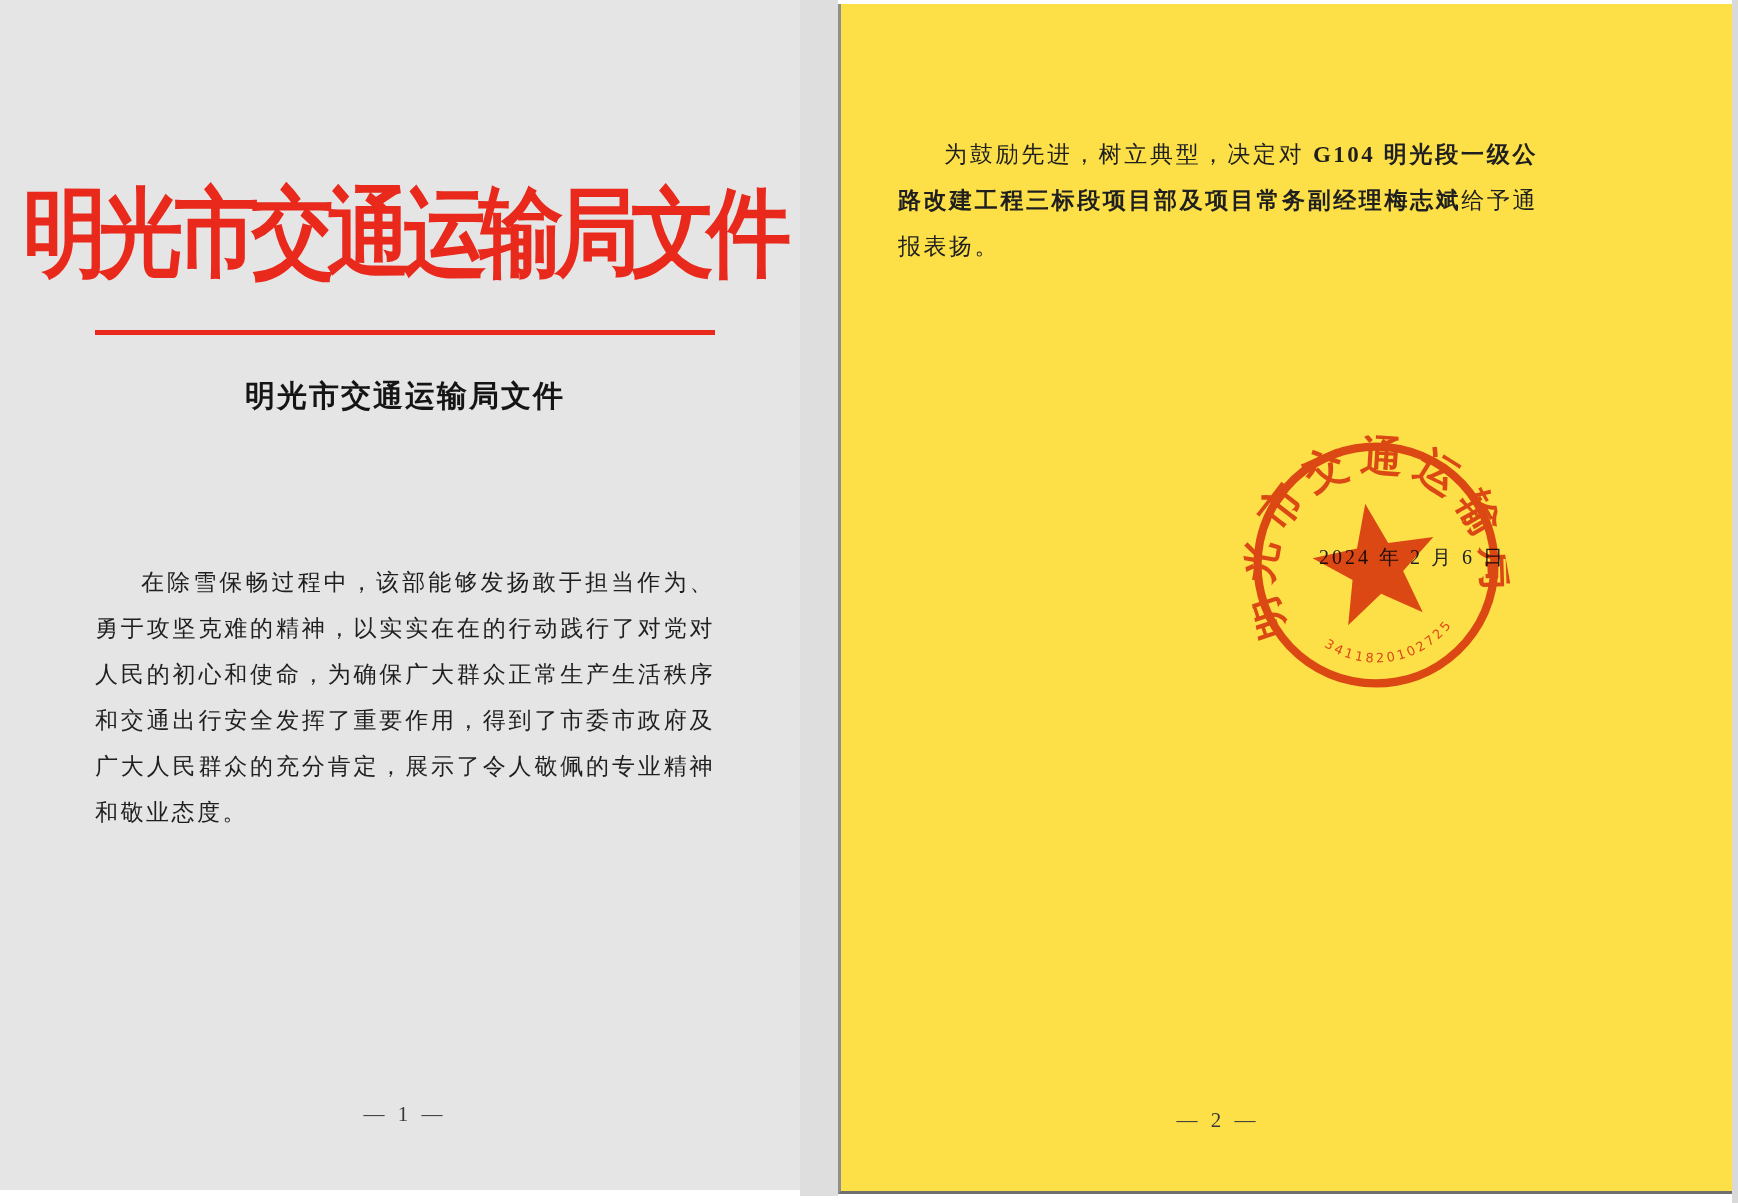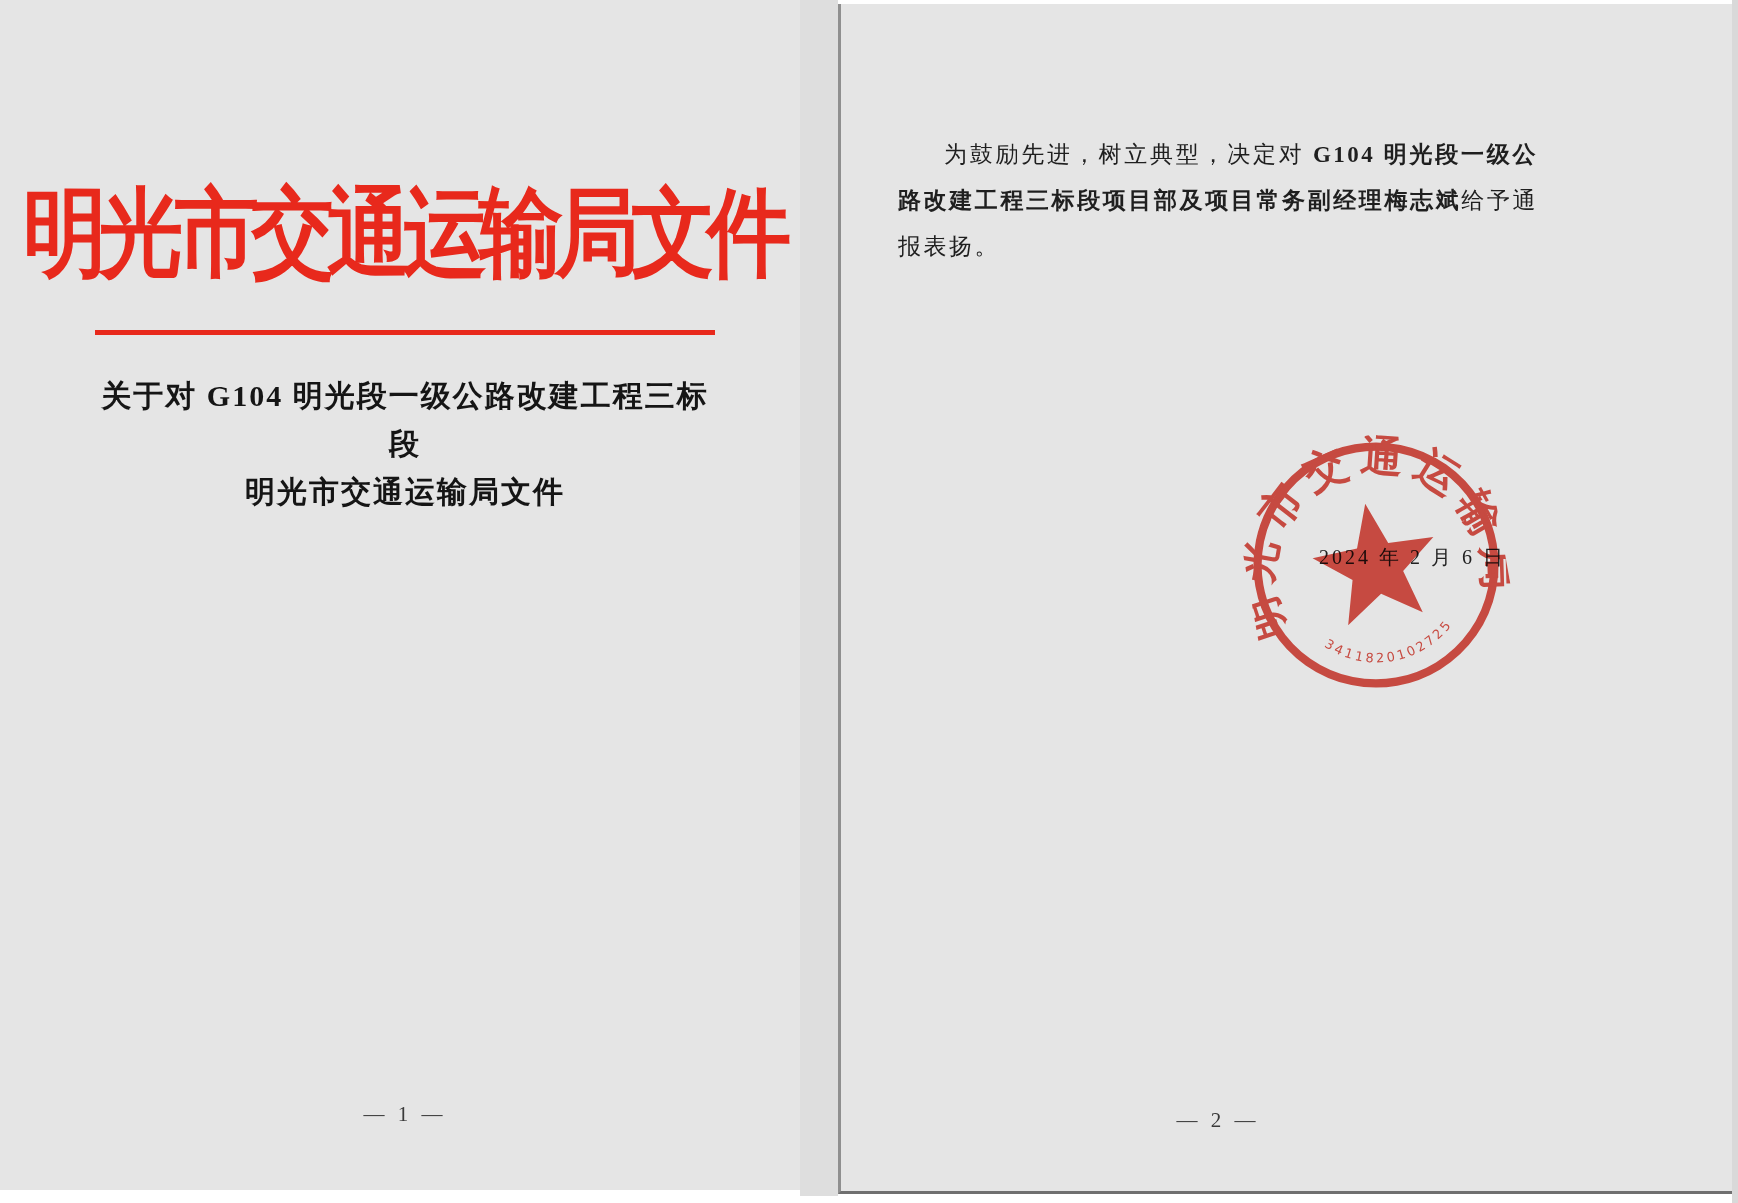--- a/index.html
+++ b/index.html
@@ -15,21 +15,21 @@
   .page-left{
     position:absolute;left:0;top:0;width:800px;height:1190px;
     background:#e5e5e5;
   }
   .page-gap{
     position:absolute;left:800px;top:0;width:38px;height:1196px;
     background:#dedede;
   }
   .page-right{
     position:absolute;left:838px;top:4px;width:894px;height:1190px;
-    background:#e5e5e5;
+    background:#fde047;
     border-left:3px solid #8f8f8f;
     border-bottom:3px solid #6f6f6f;
     box-sizing:border-box;
   }
   .edge-strip{
     position:absolute;right:0;top:0;width:6px;height:1203px;
     background:#d9d9d9;
   }
   
   .doc-header{
@@ -100,25 +100,25 @@
 
 <div class="canvas">
 
   <div class="page-left">
 
     <div class="doc-header">明光市交通运输局文件</div>
 
     <div class="red-rule"></div>
 
     <div class="doc-title">
-      <div>关于对 G104 明光段一级公路改建工程三标段</div>
       <div>明光市交通运输局文件</div>
     </div>
 
     <div class="body-text body-left">
+      <p class="para">在除雪保畅过程中，该部能够发扬敢于担当作为、勇于攻坚克难的精神，以实实在在的行动践行了对党对人民的初心和使命，为确保广大群众正常生产生活秩序和交通出行安全发挥了重要作用，得到了市委市政府及广大人民群众的充分肯定，展示了令人敬佩的专业精神和敬业态度。</p>
     </div>
 
     <div class="page-footer footer-left">— 1 —</div>
   </div>
 
   <div class="page-gap"></div>
 
   <div class="page-right">
 
     <div class="body-text body-right">

